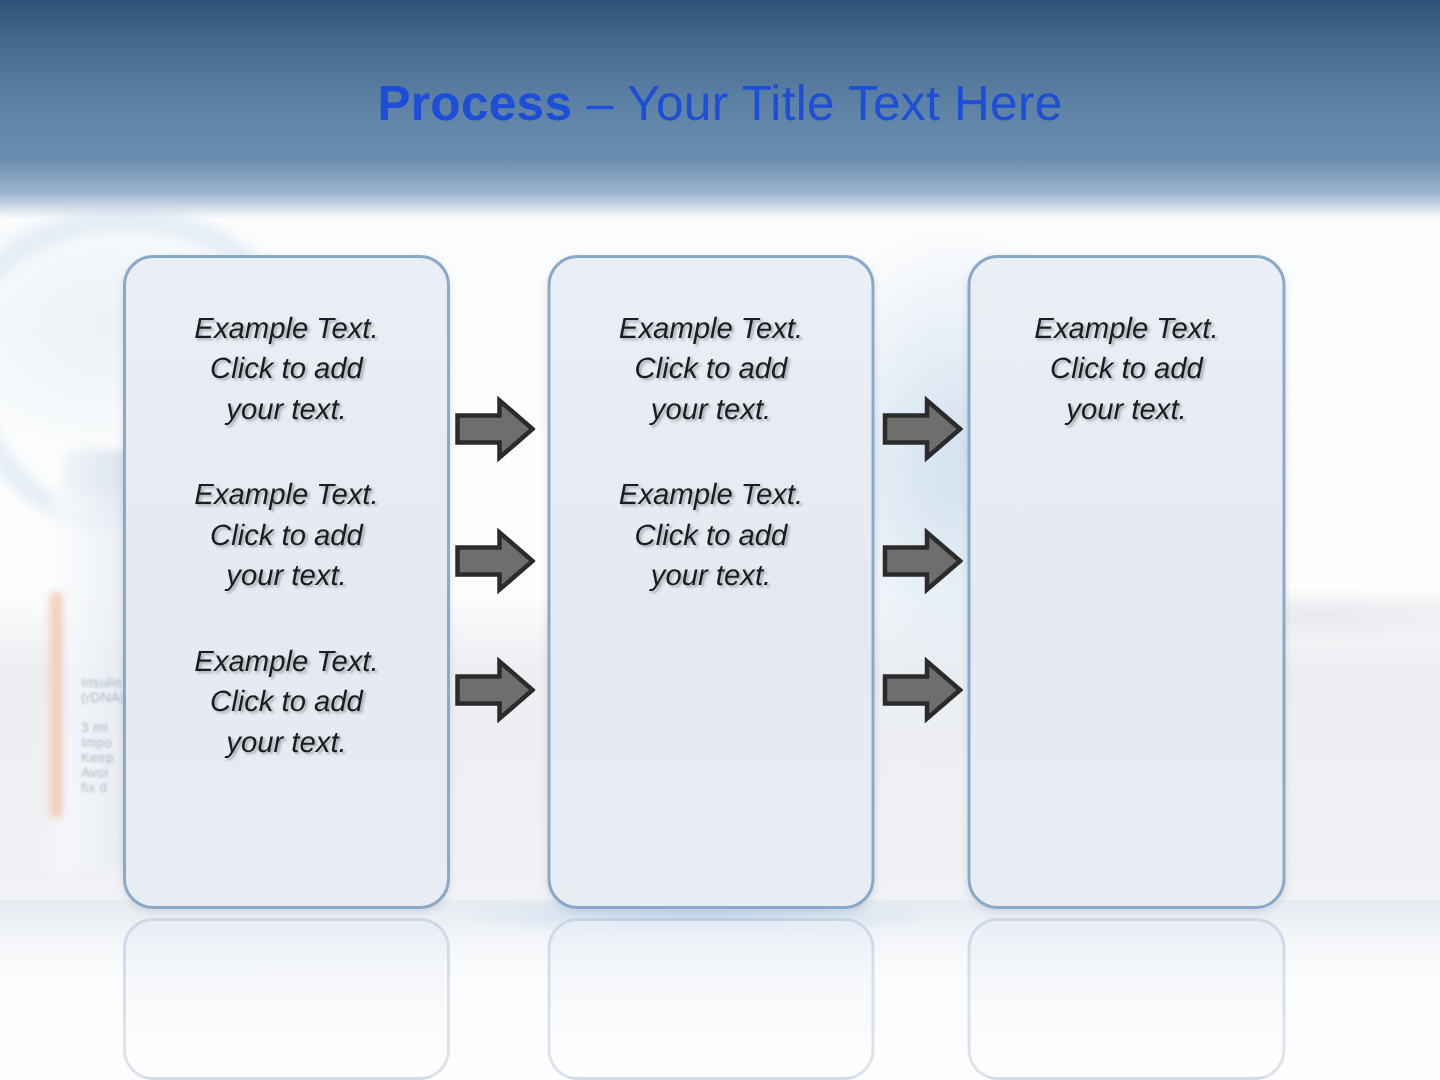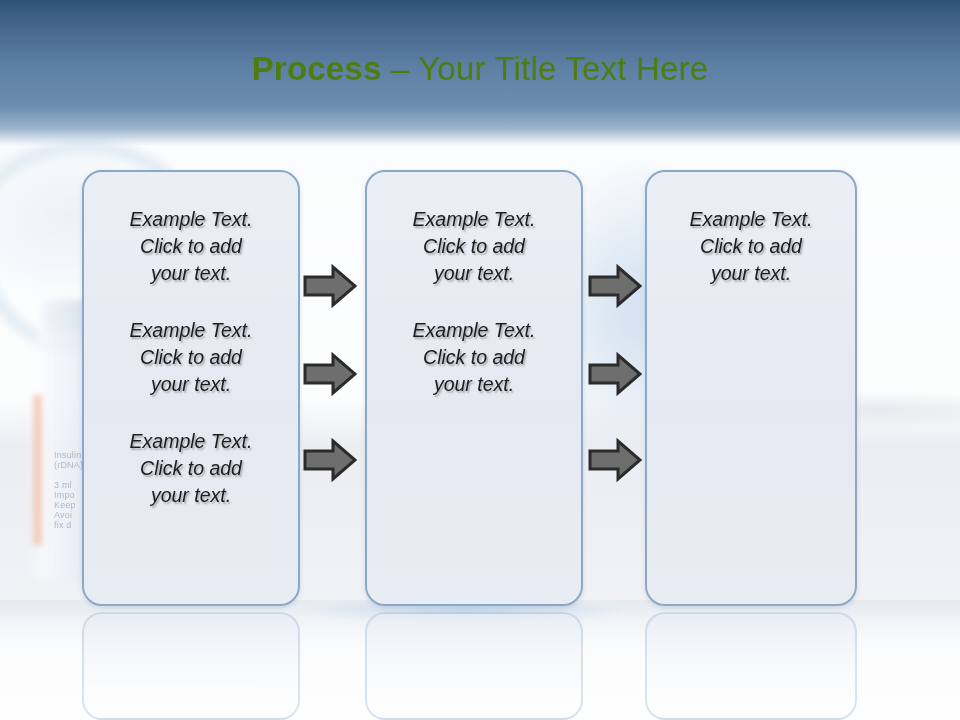--- a/index.html
+++ b/index.html
@@ -115,21 +115,21 @@
         rgba(138,168,197,0.85) 88%,
         rgba(186,205,224,0.35) 97%,
         rgba(255,255,255,0) 100%);
   }
   .slide-title {
     position: absolute;
     left: 0;
     top: 48px;
     width: 960px;
     text-align: center;
-    color: #4d7c0f;
+    color: #1d4ed8;
     font-size: 33px;
     line-height: 42px;
     letter-spacing: 0.2px;
     white-space: nowrap;
     font-family: "Liberation Sans", sans-serif;
   }
   .slide-title .title-strong { font-weight: bold; }
   .slide-title .title-rest   { font-weight: normal; }
 
   

